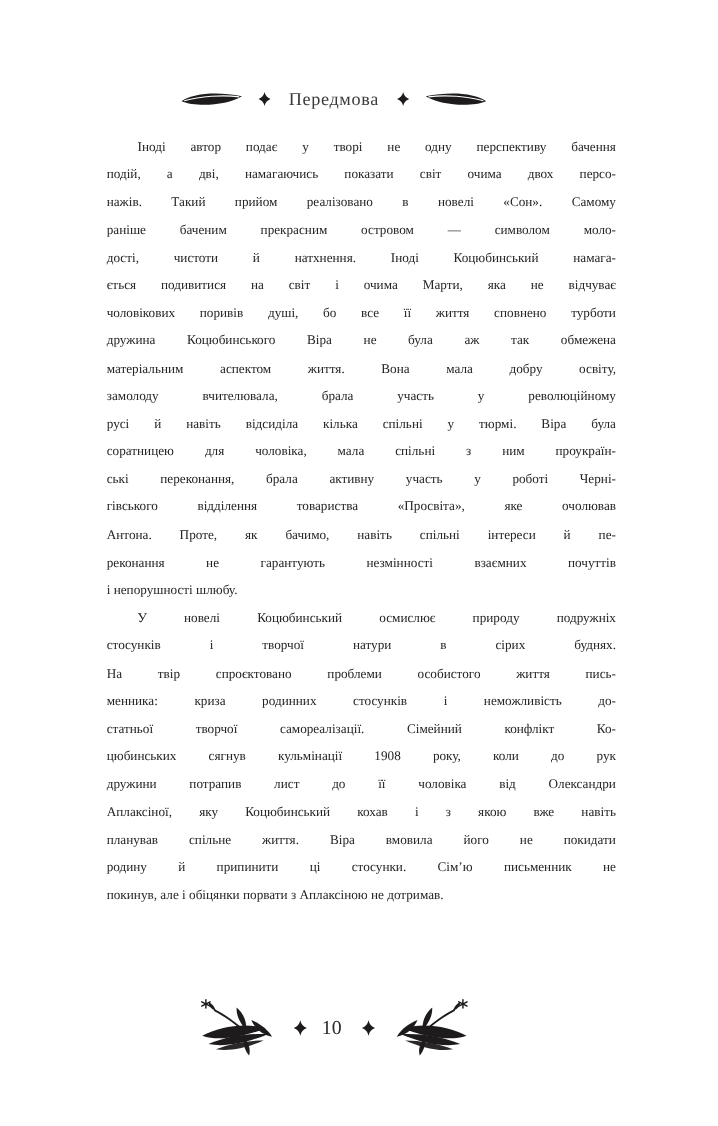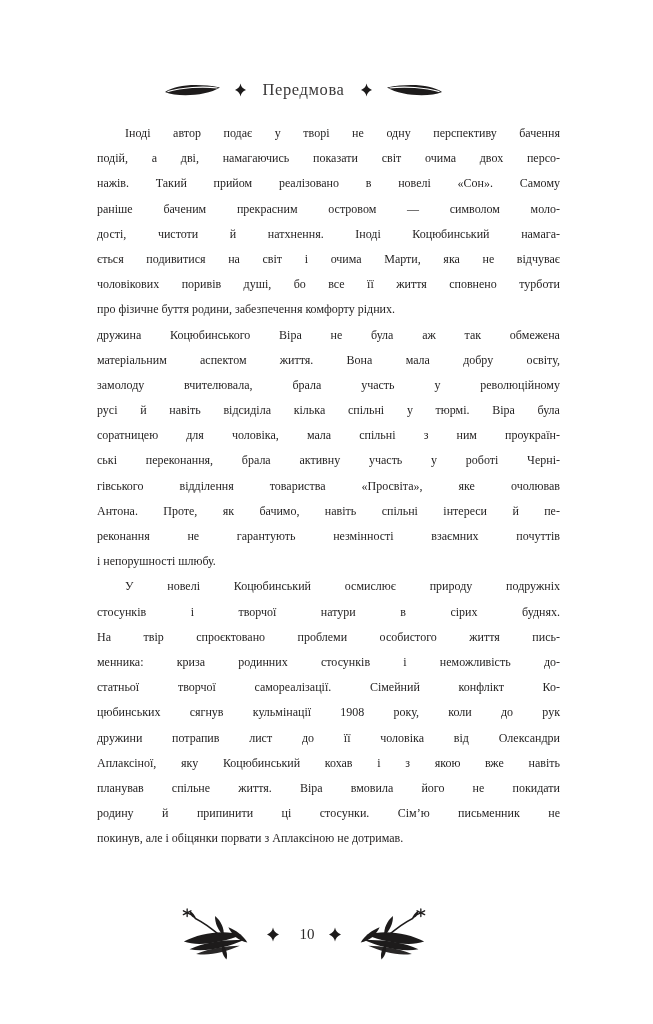--- a/index.html
+++ b/index.html
@@ -57,24 +57,24 @@
     position: absolute;
     top: 908px;
     left: 0;
     right: 0;
     display: flex;
     justify-content: center;
     align-items: center;
     gap: 14px;
   }
   .page-number {
-    font-size: 15px;
+    font-size: 18px;
     color: #2c2a2a;
     min-width: 22px;
-    text-align: right;
+    text-align: left;
   }
   .mirror { transform: scaleX(-1); }
 </style>
 </head>
 <body>
 
 <div class="page">
 
   <div class="header">
     <svg class="orn" width="58" height="15" viewBox="0 0 58 15">
@@ -161,21 +161,20 @@
         <span>чоловікових</span>
         <span>поривів</span>
         <span>душі,</span>
         <span>бо</span>
         <span>все</span>
         <span>її</span>
         <span>життя</span>
         <span>сповнено</span>
         <span>турботи</span>
       </div>
-      <div class="line last">про фізичне буття родини, забезпечення комфорту рідних.</div>
       <div class="line">
         <span>дружина</span>
         <span>Коцюбинського</span>
         <span>Віра</span>
         <span>не</span>
         <span>була</span>
         <span>аж</span>
         <span>так</span>
         <span>обмежена</span>
       </div>

